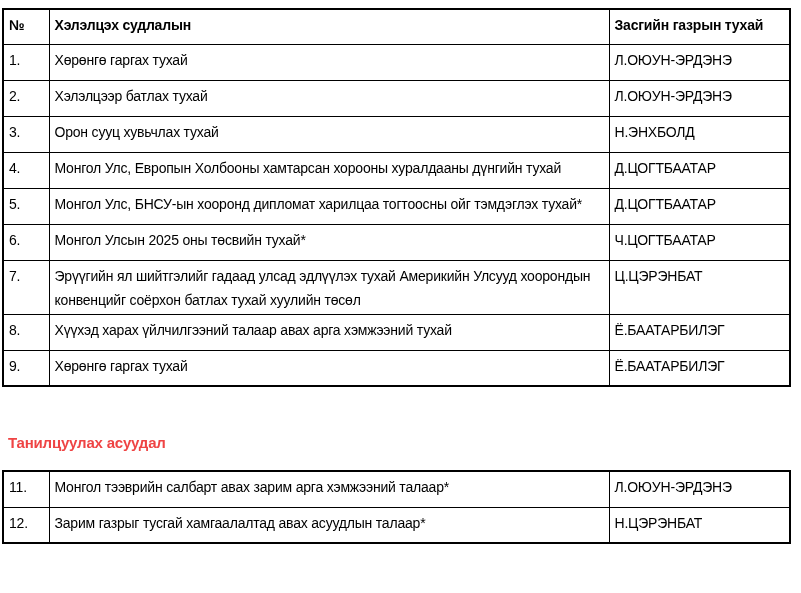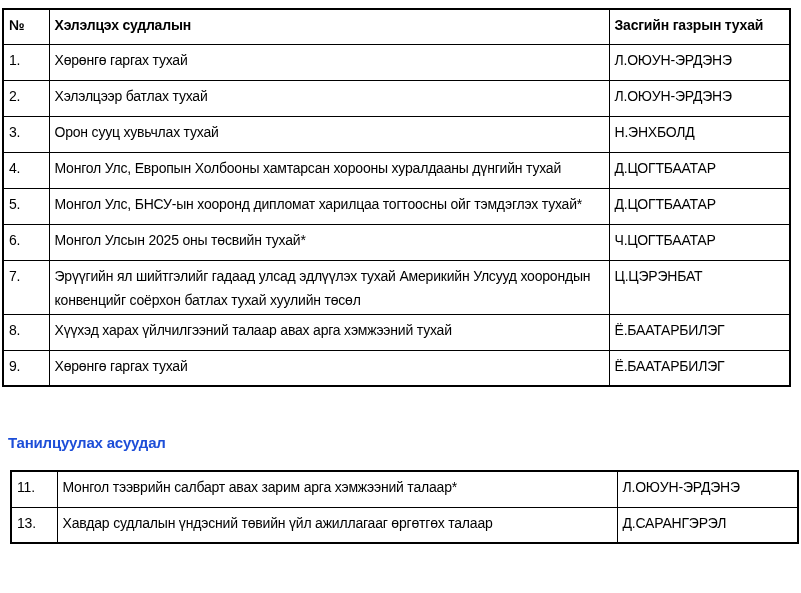--- a/index.html
+++ b/index.html
@@ -29,36 +29,36 @@
     border: 1px solid #000000;
     vertical-align: top;
     padding: 3px 5px 2px 5px;
     font-size: 14px;
     line-height: 24px;
     letter-spacing: -0.2px;
     text-align: left;
     overflow: hidden;
   }
   #table-main { top: 8px; }
-  #table-intro { top: 470px; margin-left: 8px; }
+  #table-intro { top: 470px; }
   col.w-no { width: 46px; }
   col.w-issue { width: 560px; }
   col.w-member { width: 181px; }
   tr.h-header { height: 35px; }
   tr.h-row { height: 36px; }
   tr.h-row-tall { height: 54px; }
   th.c-head { font-weight: bold; }
   td.c-member { font-weight: normal; }
   .section-heading {
     position: absolute;
     left: 8px;
     top: 434px;
     font-size: 15px;
     font-weight: bold;
-    color: #1d4ed8;
+    color: #ef4444;
     letter-spacing: -0.2px;
   }
 </style>
 </head>
 <body>
 
 <div class="page">
 
   <table class="agenda" id="table-main">
     <colgroup>
@@ -128,20 +128,20 @@
         <col class="w-issue">
         <col class="w-member">
     </colgroup>
     <tbody>
         <tr class="h-row">
       <td class="c-no">11.</td>
       <td class="c-issue">Монгол тээврийн салбарт авах зарим арга хэмжээний талаар*</td>
       <td class="c-member">Л.ОЮУН-ЭРДЭНЭ</td>
     </tr>
     <tr class="h-row">
-      <td class="c-no">13.</td>
-      <td class="c-issue">Хавдар судлалын үндэсний төвийн үйл ажиллагааг өргөтгөх талаар</td>
-      <td class="c-member">Д.САРАНГЭРЭЛ</td>
+      <td class="c-no">12.</td>
+      <td class="c-issue">Зарим газрыг тусгай хамгаалалтад авах асуудлын талаар*</td>
+      <td class="c-member">Н.ЦЭРЭНБАТ</td>
     </tr>
   </tbody>
     </table>
 
 </div>
 
 </body></html>

